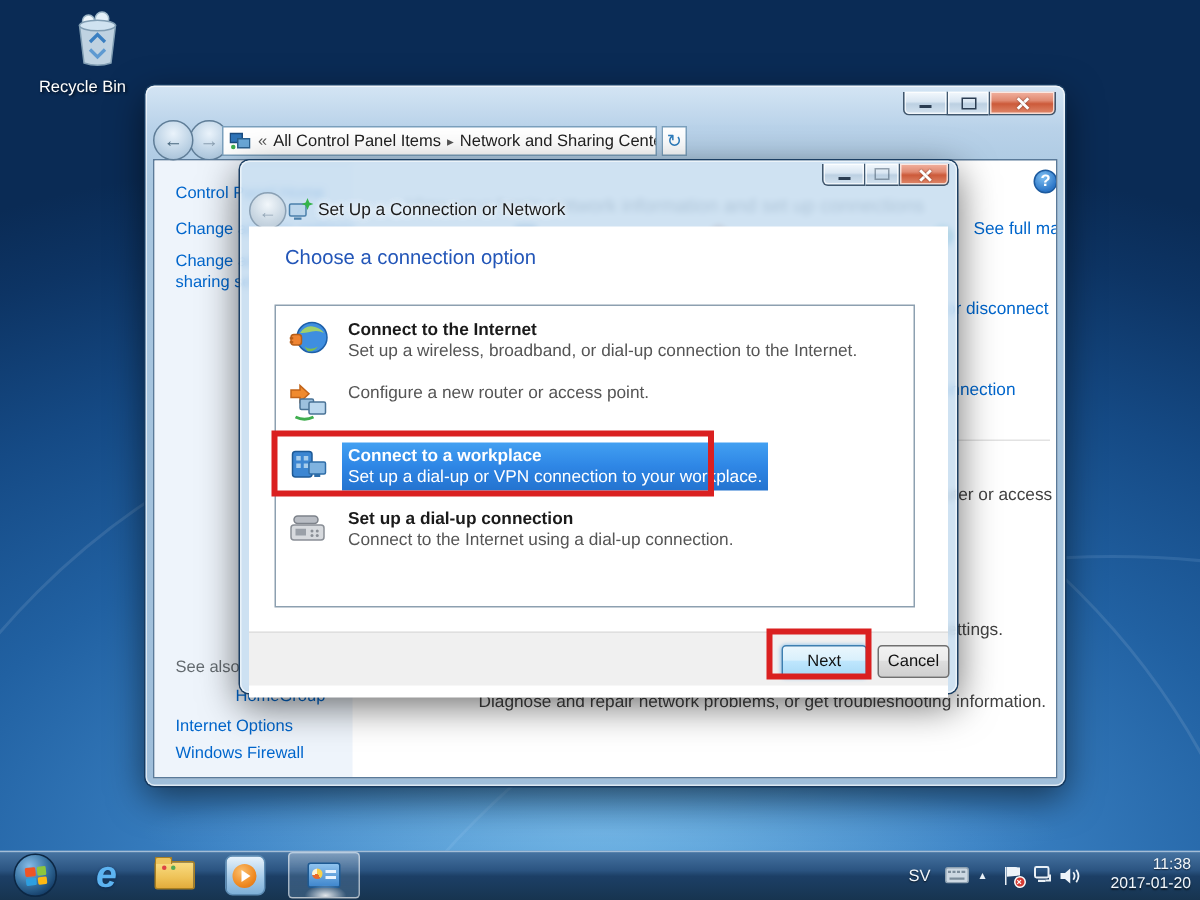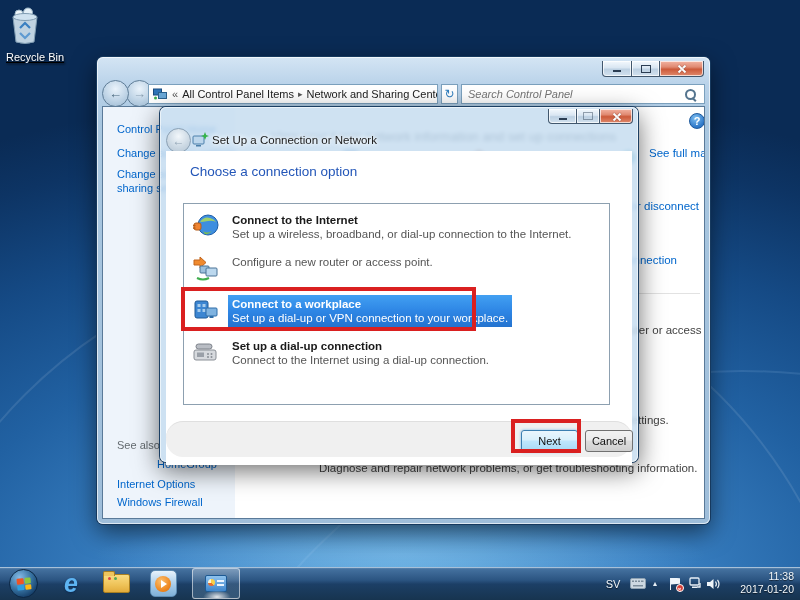--- a/index.html
+++ b/index.html
@@ -6,21 +6,21 @@
   body{width:800px;height:600px;overflow:hidden;font-family:"Liberation Sans",sans-serif;}
   .desktop{position:relative;width:800px;height:600px;overflow:hidden;
     background:radial-gradient(ellipse 900px 500px at 50% 98%, #5fa8dd 0%, #3b82c4 28%, #2161a2 52%, #154a85 72%, #0d3464 90%, #0a2b55 100%);}
   .sw{position:absolute;border-radius:50%;pointer-events:none;}
   .sw1{width:980px;height:980px;left:-120px;top:250px;border:2px solid rgba(255,255,255,0.10);}
   .sw2{width:1200px;height:1200px;left:140px;top:370px;border:2px solid rgba(190,225,255,0.12);}
   .glow{position:absolute;left:90px;top:520px;width:620px;height:70px;pointer-events:none;
     background:radial-gradient(ellipse at 50% 50%, rgba(160,215,250,0.35), rgba(160,215,250,0) 70%);}
 
   
-  .recycle{position:absolute;left:6px;top:6px;width:78px;text-align:left;cursor:default;text-decoration:underline;}
+  .recycle{position:absolute;left:6px;top:6px;width:78px;text-align:right;cursor:default;}
   .rb-label{color:#fff;font-size:11px;margin-top:1px;text-shadow:1px 1px 2px rgba(0,0,0,0.8);}
 
   
   .win{position:absolute;left:97px;top:57px;width:613px;height:467px;border-radius:6px;
     background:linear-gradient(180deg,#d4e5f4 0%,#b9d2e9 6%,#a9c7e0 14%,#9fbeda 100%);
     box-shadow:0 0 0 1px #16395e, 0 8px 24px rgba(0,0,0,0.55), inset 0 0 0 1px rgba(255,255,255,0.65);}
   .capbtns{position:absolute;top:4px;right:6px;display:flex;}
   .capbtn{height:15px;border:1px solid #41576d;border-top:none;display:flex;align-items:center;justify-content:center;
     background:linear-gradient(180deg,#f4f9fd 0%,#d9e6f2 45%,#bcd0e2 55%,#d3e2ef 100%);
     box-shadow:inset 0 0 0 1px rgba(255,255,255,0.7);}
@@ -89,21 +89,21 @@
   .dlg-heading{position:absolute;left:24px;top:13px;font-size:13.5px;color:#2356b8;}
   .listbox{position:absolute;left:17px;top:52px;width:427px;height:202px;border:1px solid #8da0b0;box-sizing:border-box;background:#fff;}
   .opt{position:absolute;left:9px;right:6px;height:40px;cursor:pointer;}
   .opt .oicon{position:absolute;left:0;top:2px;}
   .opt .txt{position:absolute;left:35px;top:0;padding:2px 4px;}
   .opt .t{font-size:11.5px;font-weight:bold;color:#1a1a1a;line-height:14px;white-space:nowrap;}
   .opt .d{font-size:11.5px;color:#555;line-height:14px;white-space:nowrap;}
   .opt.sel .txt{background:linear-gradient(180deg,#42a0f2 0%,#2e86e5 50%,#2473cf 100%);}
   .opt.sel .t,.opt.sel .d{color:#fff;}
   .redbox{position:absolute;border:4px solid #da2020;pointer-events:none;z-index:60;}
-  .dlg-footer{position:absolute;left:6px;top:314px;width:466px;height:36px;background:#f0f0f0;border-top:1px solid #dfdfdf;box-sizing:border-box;border-radius:17px;}
+  .dlg-footer{position:absolute;left:6px;top:314px;width:466px;height:36px;background:#f0f0f0;border-top:1px solid #dfdfdf;box-sizing:border-box;}
   .btn{position:absolute;top:8px;height:22px;border:1px solid #707070;border-radius:3px;
     background:linear-gradient(180deg,#f2f2f2 0%,#ebebeb 45%,#dddddd 50%,#cfcfcf 100%);
     font-size:11px;color:#111;display:flex;align-items:center;justify-content:center;box-sizing:border-box;font-family:"Liberation Sans",sans-serif;}
   .btn.next{left:355px;width:57px;border:1px solid #3c7fb1;
     background:linear-gradient(180deg,#eaf6fd 0%,#d9f0fc 45%,#bee6fd 50%,#a7d9f5 100%);
     box-shadow:0 0 3px #7ab8e8;}
   .btn.cancel{left:419px;width:48px;}
 
   
   .taskbar{position:absolute;left:0;top:567px;width:800px;height:33px;z-index:100;
@@ -197,24 +197,20 @@
       </svg>
       <span class="chev">«</span>
       <span class="crumb">All Control Panel Items</span>
       <span class="sep">▸</span>
       <span class="crumb">Network and Sharing Center</span>
 
     </div>
     <div class="refreshbtn">
         <span>↻</span>
       </div>
-    <div class="searchbox">
-      <input type="text" placeholder="Search Control Panel" style="">
-      <span class="mag"></span>
-    </div>
 
     <div class="win-content">
       <div class="sidebar">
         <div class="side-link" style="top:16px;">Control Panel Home</div>
         <div class="side-link" style="top:40px;">Change adapter settings</div>
         <div class="side-link wrap" style="top:60px;">Change advanced sharing settings</div>
         <div class="side-head" style="top:332px;text-align:center;">See also</div>
         <div class="side-link" style="top:351px;margin-left:40px;">HomeGroup</div>
         <div class="side-link" style="top:371px;">Internet Options</div>
         <div class="side-link" style="top:389px;">Windows Firewall</div>

